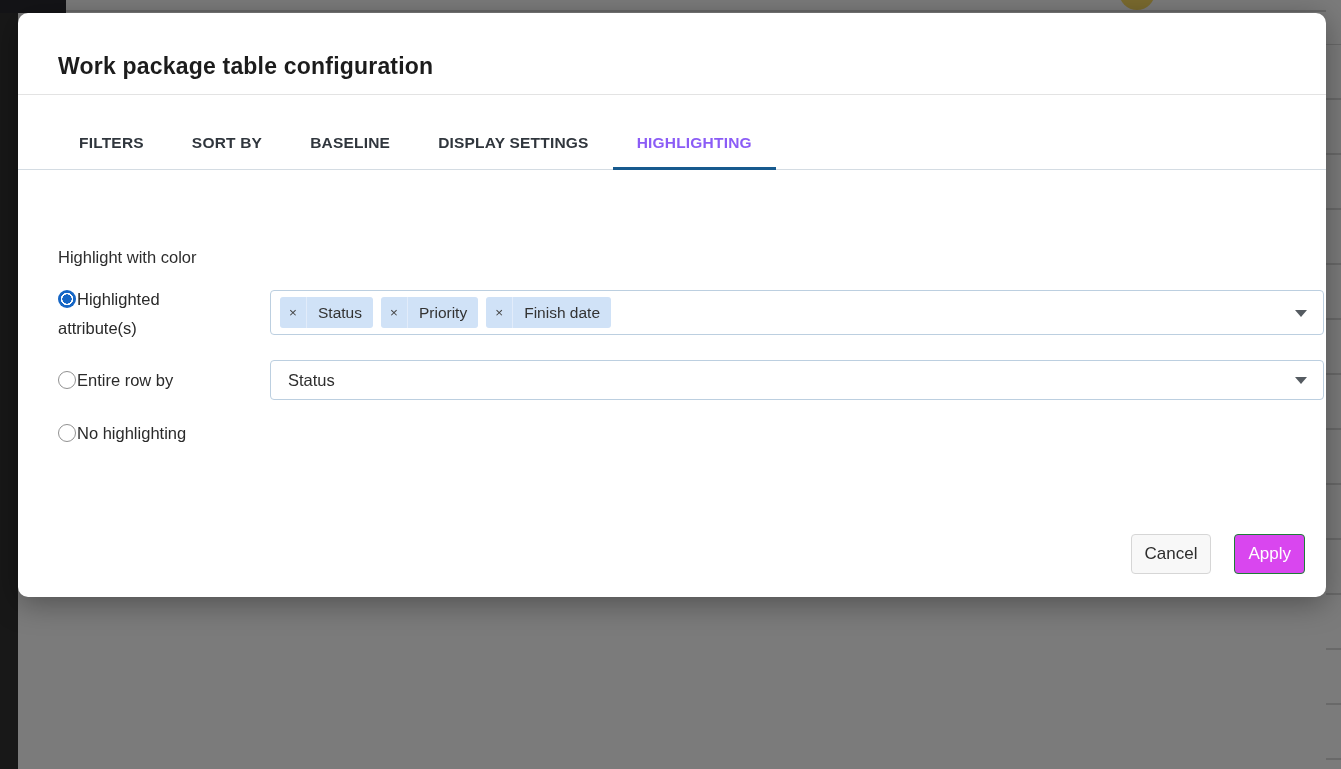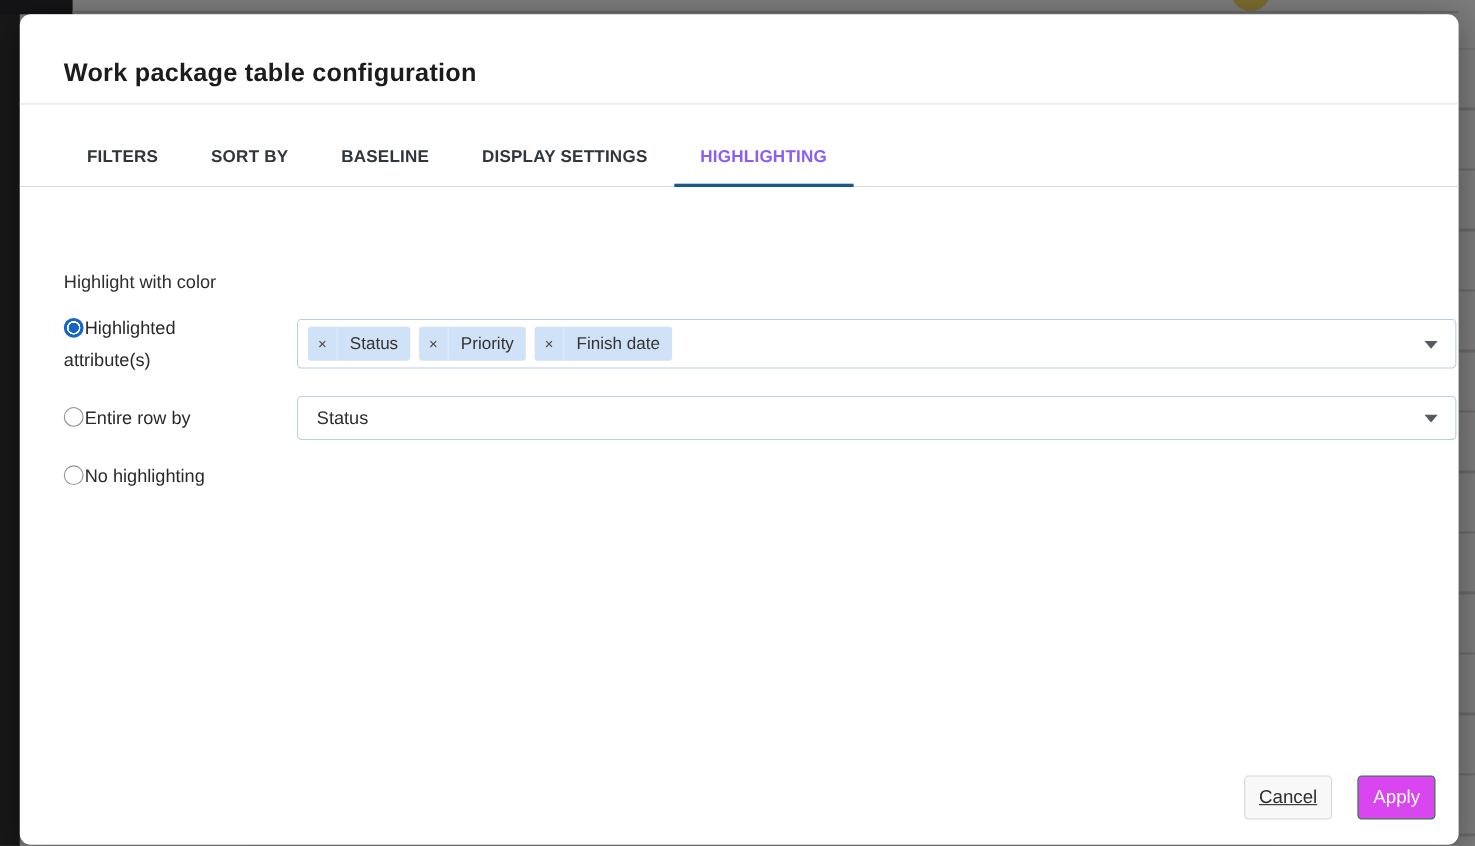--- a/index.html
+++ b/index.html
@@ -30,21 +30,21 @@
   }
   .backdrop-right-strip {
     position: absolute; left: 1326px; top: 0; width: 15px; height: 769px;
     background: repeating-linear-gradient(
       to bottom, #7b7b7b 0 53px, #696969 53px 55px);
     background-position: 0 45px;
   }
 
   
   .modal {
-    position: absolute; left: 18px; top: 13px; width: 1308px; height: 755px;
+    position: absolute; left: 18px; top: 13px; width: 1308px; height: 584px;
     background: #ffffff; border-radius: 10px;
     box-shadow: 0 6px 30px rgba(0,0,0,0.35);
   }
   .modal-header {
     height: 82px; padding: 40px 40px 0 40px;
     border-bottom: 1px solid #e3e3e3;
   }
   .modal-title {
     font-size: 23px; font-weight: 700; color: #1c1c1c;
     letter-spacing: 0.2px;
@@ -120,21 +120,21 @@
   .modal-footer {
     position: absolute; right: 21px; bottom: 23px;
     display: flex; gap: 23px;
   }
   .btn {
     height: 40px; border-radius: 4px; font-size: 17px;
     font-family: "Liberation Sans", sans-serif;
     display: flex; align-items: center; padding: 0 13px; cursor: pointer;
   }
   .btn-cancel {
-    background: #f8f8f8; border: 1px solid #d6d6d6; color: #2d2d2d; text-decoration: underline;
+    background: #f8f8f8; border: 1px solid #d6d6d6; color: #2d2d2d;
   }
   .btn-apply {
     background: #d946ef; border: 1px solid #1e7d37; color: #ffffff;
   }
 </style>
 </head>
 <body>
 
 <div class="backdrop-left-strip"></div>
 <div class="backdrop-topleft-block"></div>

